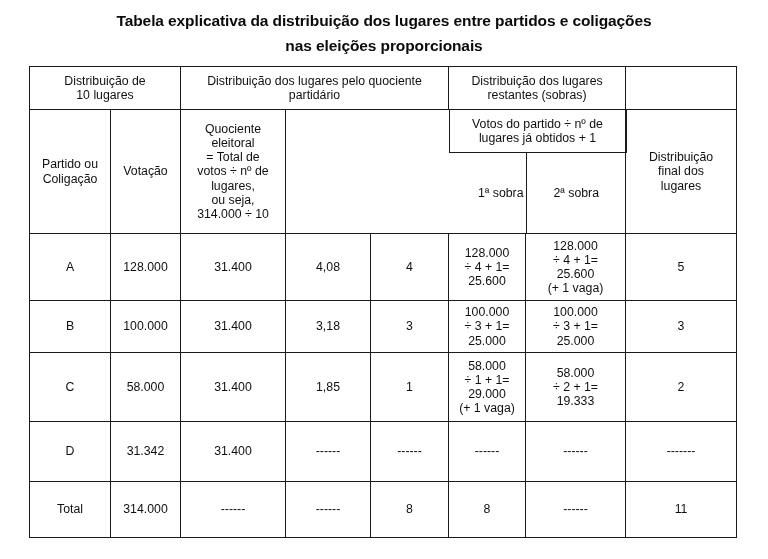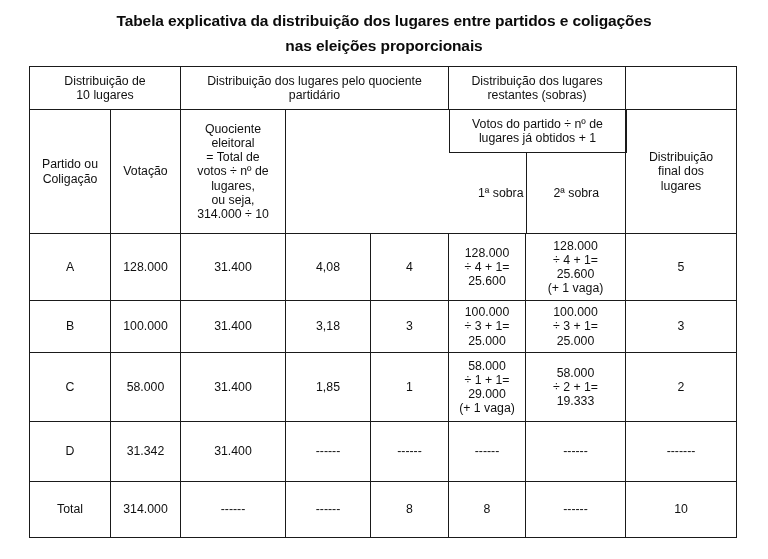--- a/index.html
+++ b/index.html
@@ -233,20 +233,20 @@
         </tr>
 
         <tr class="r-t">
           <td>Total</td>
           <td>314.000</td>
           <td class="dash">------</td>
           <td class="dash">------</td>
           <td>8</td>
           <td>8</td>
           <td class="dash">------</td>
-          <td>10</td>
+          <td>11</td>
         </tr>
 
       </tbody>
     </table>
   </div>
 
 </div>
 
 </body></html>

